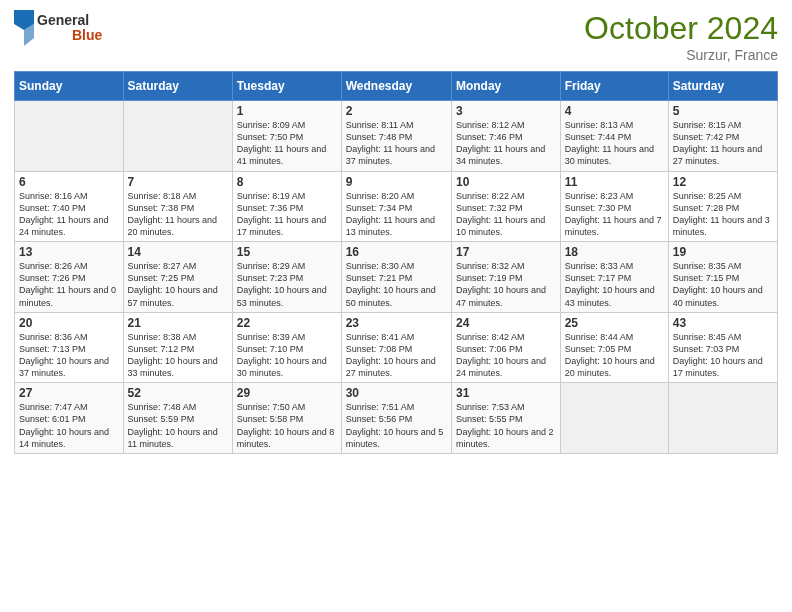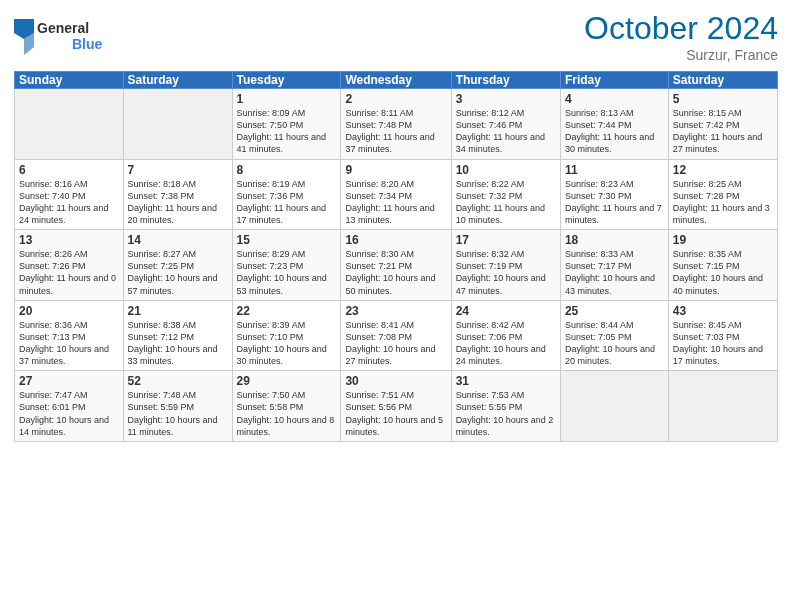--- a/index.html
+++ b/index.html
@@ -10,50 +10,50 @@
       height: 612px;
       overflow: hidden;
     }
     .container {
       width: 792px;
       padding: 10px 14px 10px 14px;
     }
     .header {
       display: flex;
       justify-content: space-between;
-      align-items: center;
+      align-items: flex-start;
       margin-bottom: 8px;
     }
     .logo {
       display: flex;
       align-items: center;
     }
     .title-block {
       text-align: right;
     }
     .month-title {
       font-size: 32px;
       font-weight: normal;
-      color: #0369a1;
+      color: #4d7c0f;
     }
     .location {
       font-size: 14px;
       color: #737373;
     }
     .calendar {
       width: 100%;
       border-collapse: collapse;
       border: 1px solid #ccc;
     }
     .calendar th {
       background-color: #2a6ebb;
       color: #fff;
       font-size: 12px;
       font-weight: bold;
-      padding: 1px 4px;
+      padding: 7px 4px;
       text-align: left;
       border: 1px solid #5a8ed4;
       margin-top: 25px;
     }
     .calendar td {
       vertical-align: top;
       border: 1px solid #ccc;
       padding: 3px 4px;
       font-size: 9.5px;
       color: #333;
@@ -88,38 +88,38 @@
 <div class="container">
   <div class="header">
     <div class="logo">
   <div style="display:flex;align-items:center;">
     <svg width="20" height="36" viewBox="0 0 20 36">
       <polygon points="0,0 20,0 20,14 10,20 0,14" fill="#1a6cb5"></polygon>
       <polygon points="10,20 20,14 20,28 10,36" fill="#1a6cb5" opacity="0.6"></polygon>
     </svg>
     <div style="margin-left:3px;">
       <div style="font-size:14px;font-weight:bold;color:#333;line-height:1.1;">General</div>
-      <div style="font-size:14px;font-weight:bold;color:#3b82f6;line-height:1.1;padding-left:35px;">Blue</div>
+      <div style="font-size:14px;font-weight:bold;color:#c2410c;line-height:1.1;padding-left:35px;">Blue</div>
     </div>
   </div>
 </div>
     <div class="title-block">
       <div class="month-title">October 2024</div>
       <div class="location">Surzur, France</div>
     </div>
   </div>
 
   <table class="calendar">
     <thead>
       <tr>
         <th>Sunday</th>
         <th>Saturday</th>
         <th>Tuesday</th>
         <th>Wednesday</th>
-        <th>Thursday</th>
+        <th>Monday</th>
         <th>Friday</th>
         <th>Saturday</th>
       </tr>
     </thead>
     <tbody id="calendar-body">
     <tr>
           <td class="empty-cell"></td>
           <td class="empty-cell"></td>
           <td>
             <span class="day-number">1</span>

